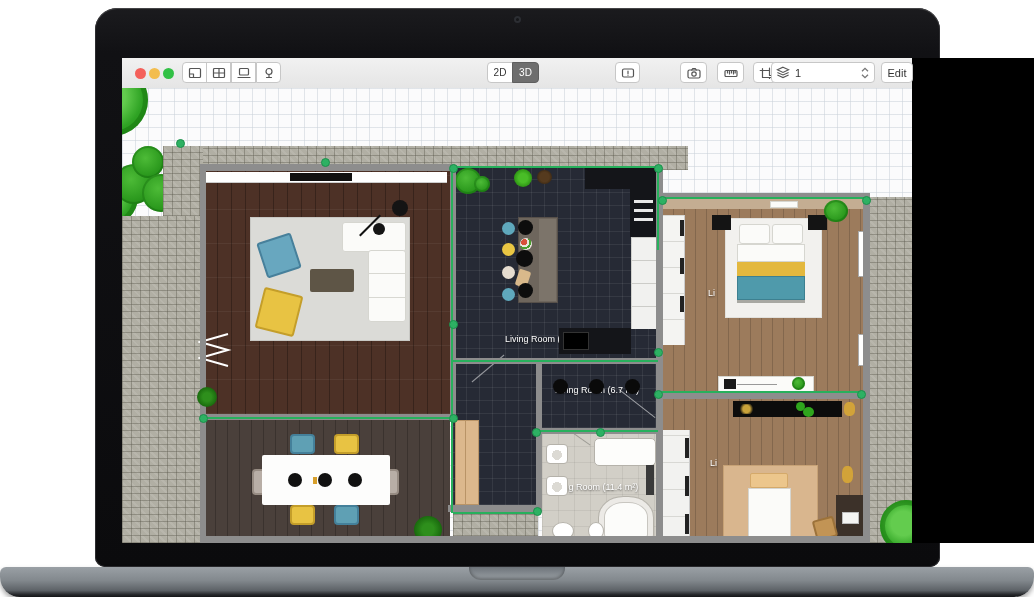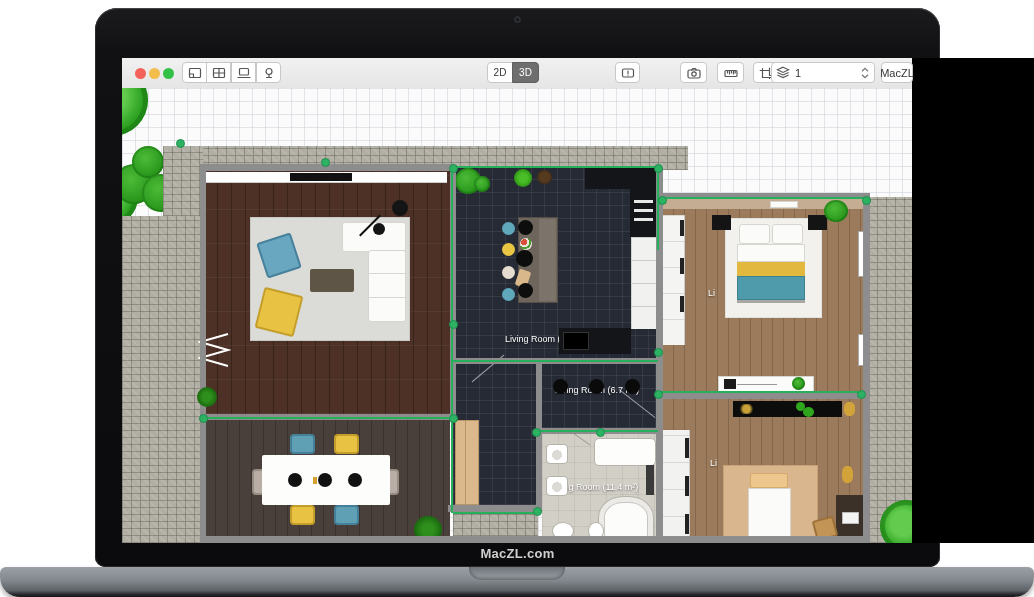--- a/index.html
+++ b/index.html
@@ -136,21 +136,21 @@
         <svg width="14" height="13" viewBox="0 0 14 13" style="stroke:#555;fill:none;stroke-width:1.1">
             <path d="M7 1.2l5.6 2.6L7 6.4 1.4 3.8z"></path>
             <path d="M1.4 6.4L7 9l5.6-2.6"></path>
             <path d="M1.4 9L7 11.6 12.6 9"></path>
           </svg>
         <span style="margin-left:5px">1</span>
         <svg width="10" height="14" viewBox="0 0 10 14" style="stroke:#777;fill:none;stroke-width:1.3;margin-left:auto">
             <path d="M2 5.3L5 2.3l3 3M2 8.7l3 3 3-3"></path>
           </svg>
       </div>
-      <div class="a tbtn editbtn" style="left:759px;width:32px">MacZL</div>
+      <div class="a tbtn editbtn" style="left:759px;width:32px">Edit</div>
     </div>
 
     <div class="a canvas">
 
       <div class="a tree" style="left:-46px;top:-24px;width:72px;height:72px"></div>
       <div class="a tree" style="left:-42px;top:80px;width:58px;height:58px"></div>
       <div class="a plant" style="left:-8px;top:76px;width:40px;height:40px"></div>
       <div class="a plant" style="left:10px;top:58px;width:32px;height:32px"></div>
       <div class="a plant" style="left:20px;top:86px;width:38px;height:38px"></div>
       <div class="a plant" style="left:52px;top:82px;width:44px;height:44px"></div>
@@ -324,18 +324,17 @@
       <div class="a handle" style="left:410px;top:340px"></div>
       <div class="a handle" style="left:474px;top:340px"></div>
       <div class="a handle" style="left:411px;top:419px"></div>
 
       <div class="a plant-dk" style="left:75px;top:299px;width:20px;height:20px"></div>
       <div class="a tree" style="left:758px;top:412px;width:52px;height:52px"></div>
       <div class="a tree" style="left:788px;top:446px;width:40px;height:40px"></div>
     </div>
   </div>
 
-  <div class="a brand">MacZL.com</div>
 </div>
 
 <div class="a base">
   <div class="a notch"></div>
 </div>
 
 </body></html>

